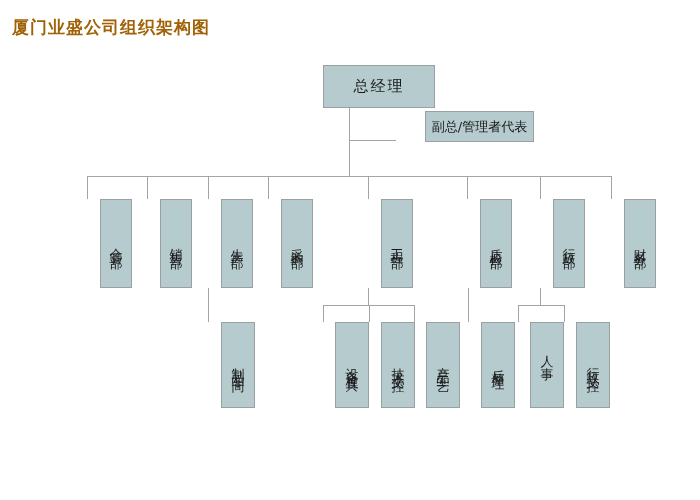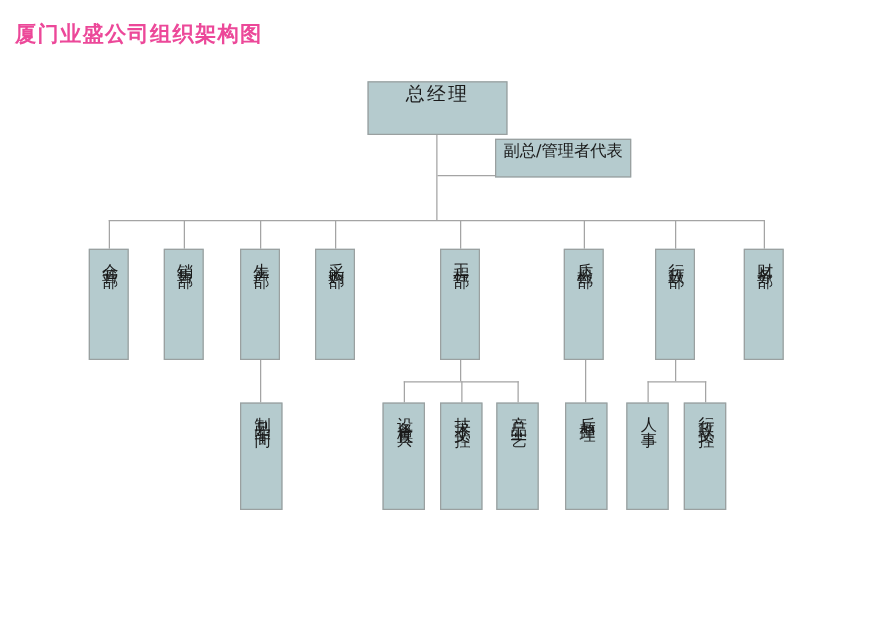--- a/index.html
+++ b/index.html
@@ -3,28 +3,29 @@
 <meta charset="utf-8">
 <style>
   html,body { margin:0; padding:0; background:#ffffff; }
   body { font-family:"DejaVu Sans","Liberation Sans",sans-serif; }
   .canvas {
     position:relative; width:700px; height:500px;
     background:#ffffff; overflow:hidden;
   }
   .page-title {
     position:absolute; left:12px; top:16px;
-    font-size:17px; font-weight:bold; letter-spacing:1px; color:#ec4899;
+    font-size:17px; font-weight:bold; letter-spacing:1px; color:#a16207;
     white-space:nowrap;
   }
   .node {
     position:absolute; box-sizing:border-box;
     background:#b5cbce; border:1px solid #9aa0a0; color:#1a1a1a;
-    display:flex; align-items:flex-start; justify-content:center;
+    display:flex; align-items:center; justify-content:center;
     text-align:center;
+    margin-left:29px;
   }
   .root   { left:294px; top:65px;  width:112px; height:43px; font-size:15px; letter-spacing:2px; }
   .deputy { left:396px; top:111px; width:109px; height:31px; font-size:13px; white-space:nowrap; }
   .vnode  { top:199px; width:32px; height:89px; font-size:13px; }
   .sub    { top:322px; width:34px; height:86px; }
   .vlabel { writing-mode:vertical-rl; text-orientation:upright; letter-spacing:4px; line-height:1; }
   .loose .vlabel { letter-spacing:12px; margin-bottom:16px; }
   .line { position:absolute; background:#a4a4a4; }
   .h { height:1px; }
   .v { width:1px; }

